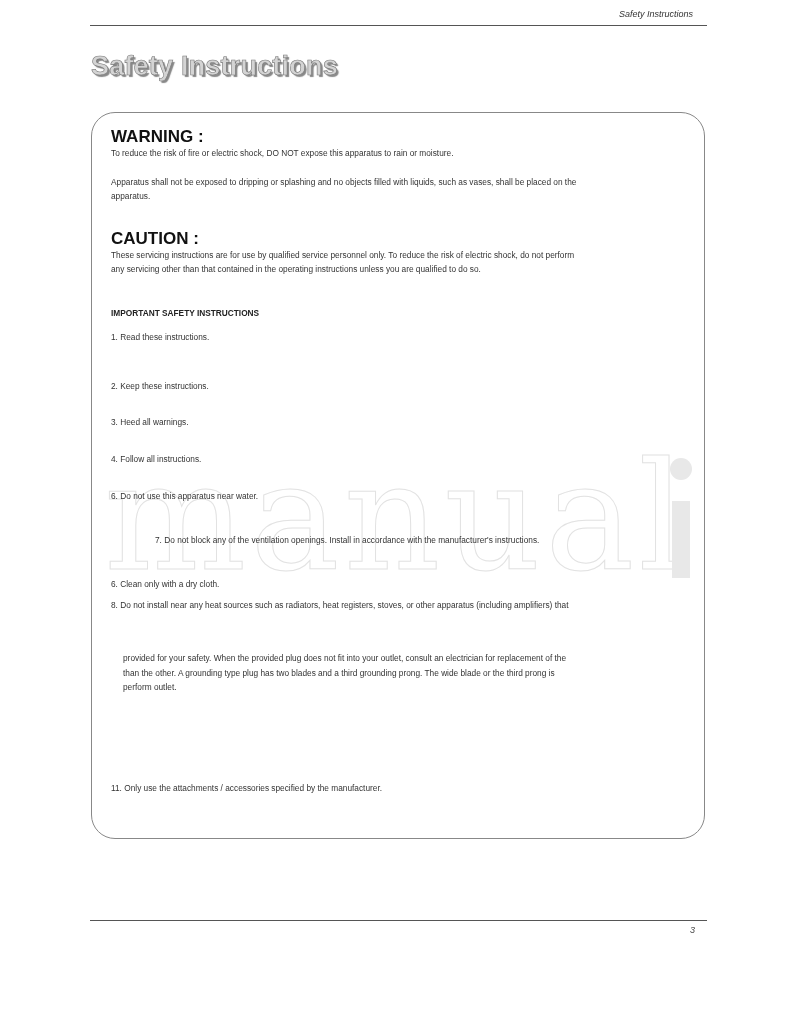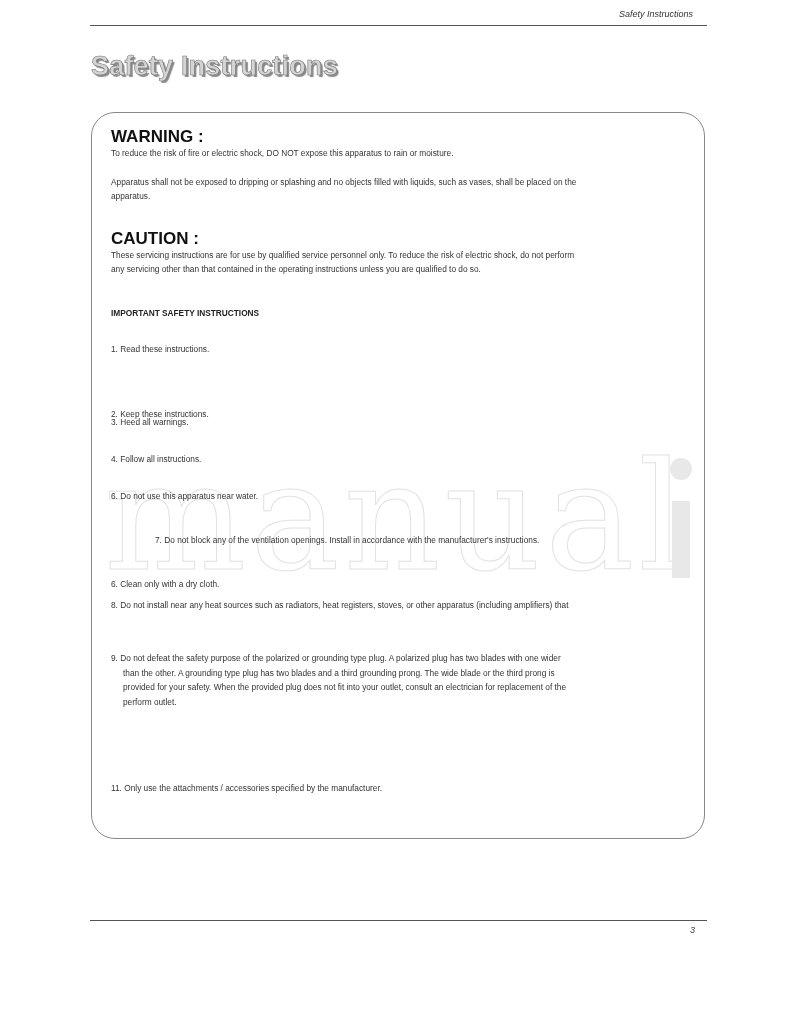--- a/index.html
+++ b/index.html
@@ -58,24 +58,24 @@
   <div class="p" style="top:146px;">To reduce the risk of fire or electric shock, DO NOT expose this apparatus to rain or moisture.</div>
   <div class="p" style="top:175px;">Apparatus shall not be exposed to dripping or splashing and no objects filled with liquids, such as vases, shall be placed on the</div>
   <div class="p" style="top:189px;">apparatus.</div>
 
   <div class="h-big" style="top:229px;">CAUTION :</div>
   <div class="p" style="top:248px;">These servicing instructions are for use by qualified service personnel only. To reduce the risk of electric shock, do not perform</div>
   <div class="p" style="top:262px;">any servicing other than that contained in the operating instructions unless you are qualified to do so.</div>
 
   <div class="p bold" style="top:306px;">IMPORTANT SAFETY INSTRUCTIONS</div>
 
-  <div class="item" style="top:342px;">
+  <div class="item" style="top:330px;">
     <span>1. Read these instructions.</span>
   </div>
-  <div class="item" style="top:379px;margin-top:28px;">
+  <div class="item" style="top:379px;">
     <span>2. Keep these instructions.</span>
   </div>
   <div class="item" style="top:415px;">
     <span>3. Heed all warnings.</span>
   </div>
   <div class="item" style="top:452px;">
     <span>4. Follow all instructions.</span>
   </div>
   <div class="item" style="top:489px;">
     <span>6. Do not use this apparatus near water.</span>
@@ -83,23 +83,22 @@
   <div class="item" style="top:539px;margin-top:38px;">
     <span>6. Clean only with a dry cloth.</span>
   </div>
   <div class="item" style="top:533px;margin-left:44px;">
     <span>7. Do not block any of the ventilation openings. Install in accordance with the manufacturer's instructions.</span>
   </div>
   <div class="item" style="top:598px;">
     <span>8. Do not install near any heat sources such as radiators, heat registers, stoves, or other apparatus (including amplifiers) that</span>
   </div>
   <div class="item" style="top:651px;">
-    <span>9. Do not defeat the safety purpose of the polarized or grounding type plug. A polarized plug has two blades with one wider</span>
+    <span class="cont">provided for your safety. When the provided plug does not fit into your outlet, consult an electrician for replacement of the</span>
     <span class="cont">than the other. A grounding type plug has two blades and a third grounding prong. The wide blade or the third prong is</span>
-    <span class="cont">provided for your safety. When the provided plug does not fit into your outlet, consult an electrician for replacement of the</span>
     <span class="cont">perform outlet.</span>
   </div>
   <div class="item dbl" style="top:729px;">
   </div>
   <div class="item" style="top:781px;">
     <span>11. Only use the attachments / accessories specified by the manufacturer.</span>
   </div>
 </div>
 
 <div class="hr-bottom"></div>

